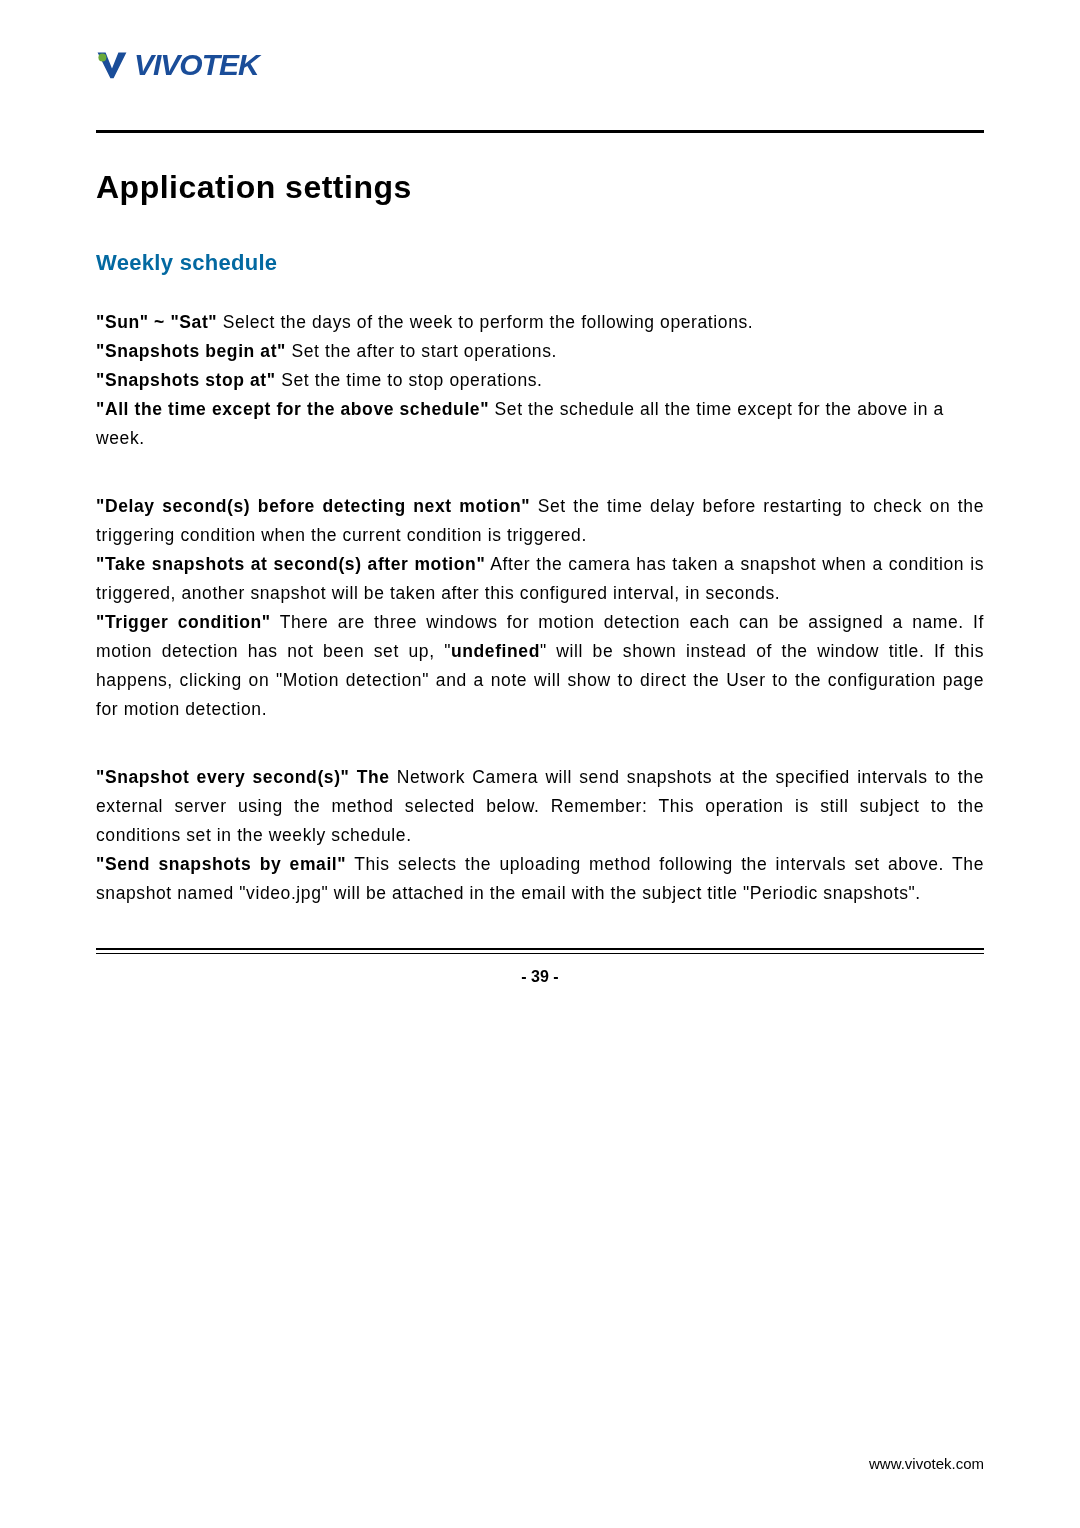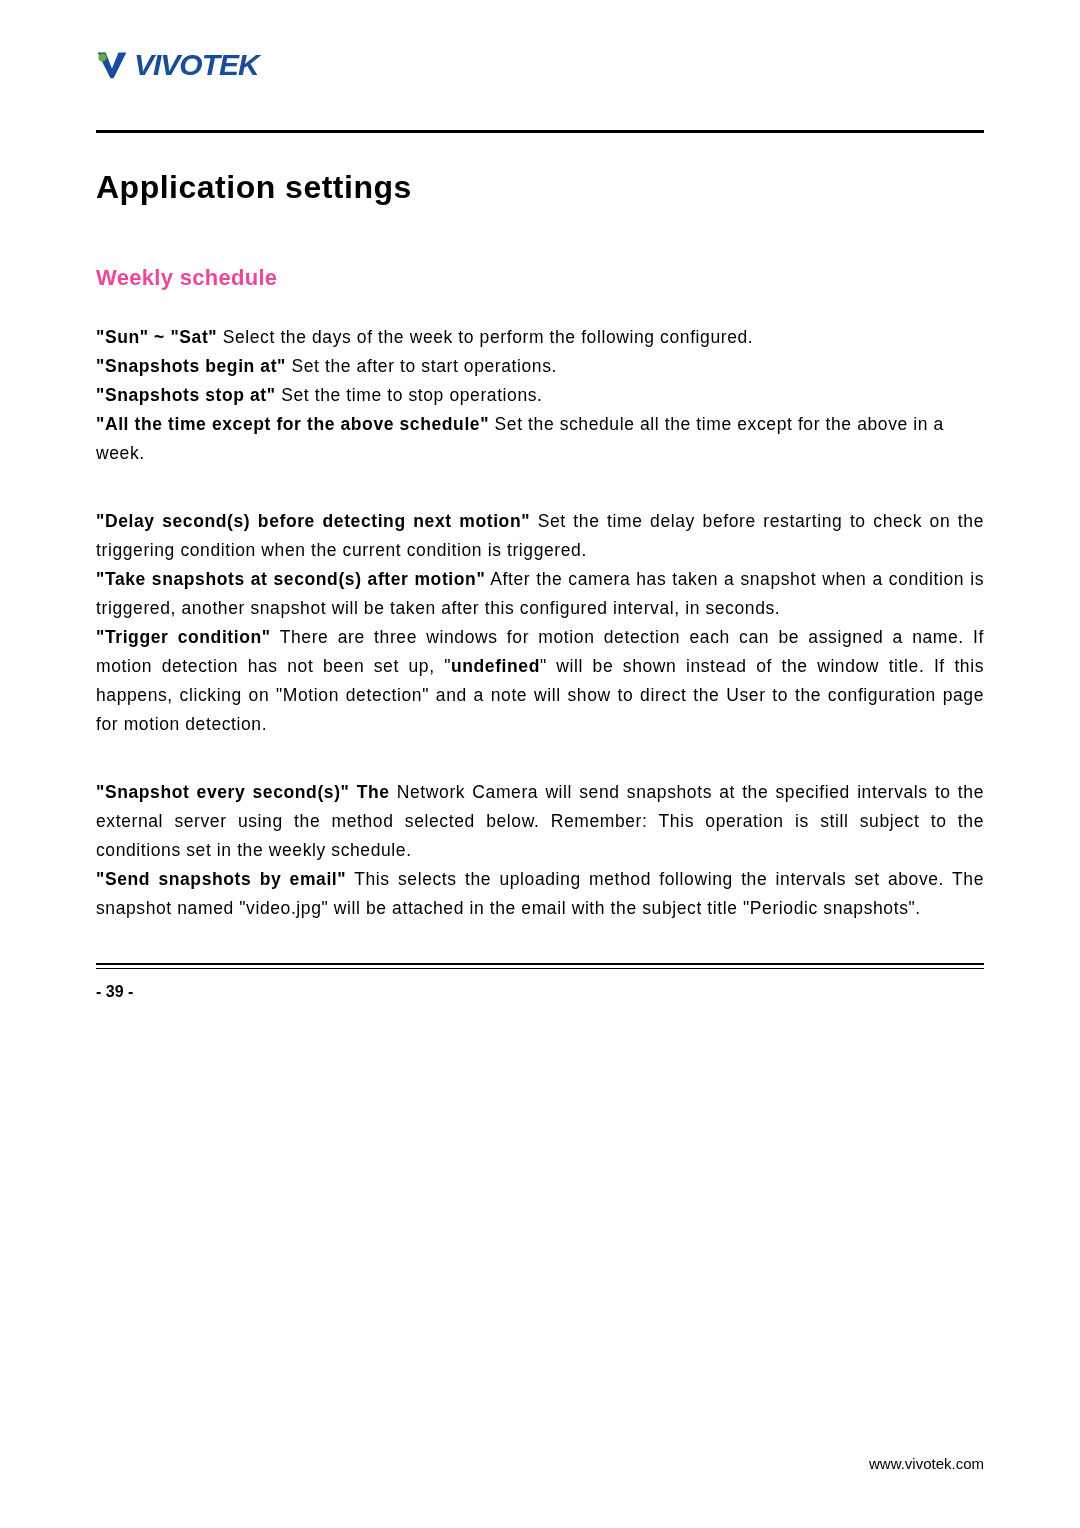--- a/index.html
+++ b/index.html
@@ -48,46 +48,47 @@
       border: none;
       height: 8px;
       background: linear-gradient(to bottom, #000 0, #000 2px, transparent 2px, transparent 5px, #000 5px, #000 6px, transparent 6px);
       margin-top: 40px;
       margin-bottom: 12px;
     }
     h1 {
       font-size: 32px;
       font-weight: bold;
       color: #000;
-      margin-bottom: 59px;
+      margin-bottom: 44px;
       letter-spacing: 0.5px;
     }
     h2 {
       font-size: 22px;
       font-weight: bold;
-      color: #ec4899;
+      color: #0369a1;
       margin-bottom: 32px;
       letter-spacing: 0.3px;
     }
     .section {
       margin-bottom: 40px;
     }
     p {
       font-size: 17.5px;
       line-height: 1.65;
       color: #000;
       letter-spacing: 0.6px;
     }
     p.justified {
       text-align: justify;
     }
     .bold {
       font-weight: bold;
     }
     .page-number {
+      text-align: center;
       font-size: 16px;
       font-weight: bold;
       margin-top: 8px;
     }
     .footer-url {
       position: absolute;
       bottom: 56px;
       right: 96px;
       font-size: 15px;
       font-family: Arial, sans-serif;
@@ -106,21 +107,21 @@
   </div>
   <span class="logo-text">VIVOTEK</span>
 </div>
 
 <hr class="hr-thick">
 
 <h1>Application settings</h1>
 
 <div class="section">
   <h2>Weekly schedule</h2>
-  <p><span class="bold">"Sun" ~ "Sat"</span><span> Select the days of the week to perform the following configured.</span></p>
+  <p><span class="bold">"Sun" ~ "Sat"</span><span> Select the days of the week to perform the following operations.</span></p>
   <p><span class="bold">"Snapshots begin at"</span><span> Set the after to start operations.</span></p>
   <p><span class="bold">"Snapshots stop at"</span><span> Set the time to stop operations.</span></p>
   <p><span class="bold">"All the time except for the above schedule"</span><span> Set the schedule all the time except for the above in a week.</span></p>
 </div>
 
 <div class="section">
   <p class="justified"><span class="bold">"Delay second(s) before detecting next motion"</span><span> Set the time delay before restarting to check on the triggering condition when the current condition is triggered.</span></p>
   <p class="justified"><span class="bold">"Take snapshots at second(s) after motion"</span><span> After the camera has taken a snapshot when a condition is triggered, another snapshot will be taken after this configured interval, in seconds.</span></p>
   <p class="justified"><span class="bold">"Trigger condition"</span><span> There are three windows for motion detection each can be assigned a name. If motion detection has not been set up, "</span><span class="bold">undefined</span><span>" will be shown instead of the window title. If this happens, clicking on "Motion detection" and a note will show to direct the User to the configuration page for motion detection.</span></p>
 </div>

